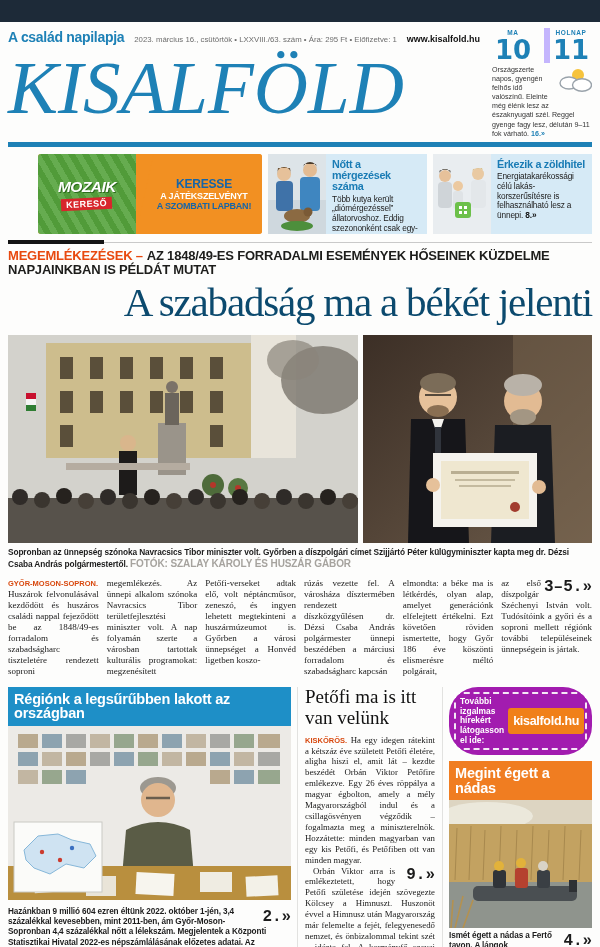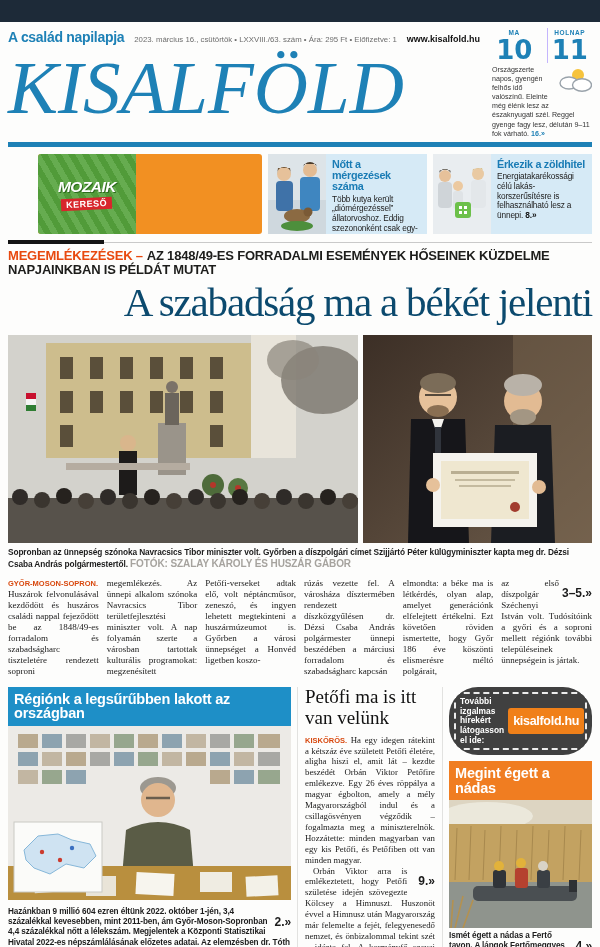--- a/index.html
+++ b/index.html
@@ -14,21 +14,21 @@
   .header-left{flex:1;min-width:0;}
   .tagline-row{display:flex;align-items:baseline;gap:10px;padding-top:7px;white-space:nowrap;}
   .tagline{font-size:14px;font-weight:700;color:#1e81b6;letter-spacing:-.3px;}
   .dateline{font-size:7.8px;color:#6d6d6d;flex:1;overflow:hidden;}
   .site-url{font-size:9px;font-weight:700;color:#111;margin-right:6px;}
   .masthead{font-family:"Liberation Serif",serif;font-weight:400;font-size:75px;line-height:.95;
             color:#1e81b6;letter-spacing:0;margin-top:7px;font-style:italic;}
   .weather{width:106px;flex:none;padding:6px 0 0 6px;}
   .weather-cols{display:flex;text-align:center;}
   .wcol{flex:1;}
-  .wcol+.wcol{border-left:1px solid #c4b5fd;margin-left:10px;}
+  .wcol+.wcol{border-left:6px solid #c4b5fd;margin-left:10px;}
   .wlabel{font-size:6.5px;font-weight:700;color:#1e81b6;letter-spacing:.6px;line-height:1.4;}
   .wtemp{font-family:"DejaVu Sans",sans-serif;font-weight:700;font-size:26px;line-height:1;color:#1e81b6;}
   .wtext{font-size:7.1px;line-height:1.28;color:#333;margin-top:3px;}
   .wicon{float:right;margin:1px 0 1px 2px;}
   .wref{color:#1e81b6;font-weight:700;}
   .blue-rule{height:5px;background:#1e81b6;margin:3px 0 7px;}
 
   
   .promo-row{display:flex;gap:6px;height:80px;margin-bottom:8px;}
   .contest{width:224px;display:flex;border-radius:3px;overflow:hidden;background:#f29022;flex:none;margin-left:30px;}
@@ -61,35 +61,35 @@
     color:#0c4a6e;letter-spacing:-1.2px;margin:5px 0 12px;text-align:right;}
   .photo-row{display:flex;gap:5px;}
   .photo-row svg{display:block;}
   .main-caption{font-size:8.3px;font-weight:700;line-height:1.25;color:#1c1c1c;letter-spacing:-.1px;margin:4px 0 8px;}
   .credit{color:#a6a39e;font-weight:700;font-size:10px;}
 
   .body-cols{display:flex;gap:8px;margin-bottom:10px;}
   .bcol{flex:1;font-family:"Liberation Serif",serif;font-size:9px;line-height:1.22;color:#1a1a1a;
     text-align:justify;min-width:0;}
   .lead-red{font-family:Liberation Sans, sans-serif;font-weight:700;font-size:7.5px;color:#d8490f;}
-  .bigref{font-family:Liberation Sans, sans-serif;font-weight:700;font-size:12px;float:right;margin-left:3px;margin-top:8px;}
+  .bigref{font-family:Liberation Mono, monospace;font-weight:700;font-size:16px;float:right;margin-left:3px;}
 
   
   .mid{display:flex;gap:6px;margin-bottom:8px;align-items:flex-start;}
   .mcol1{width:283px;flex:none;}
   .mcol2{width:146px;flex:none;border-left:1px solid #e2e2e0;border-right:1px solid #e2e2e0;padding:0 7px;}
   .mcol3{width:143px;flex:none;}
   .banner{color:#fff;font-weight:700;font-size:14.5px;line-height:1;padding:5px 6px;letter-spacing:-.2px;}
   .banner.blue{background:#1e8fc7;}
   .banner.orange{background:#f07d21;}
   .mcap{font-size:8.2px;font-weight:700;line-height:1.25;color:#1c1c1c;margin-top:3px;letter-spacing:-.1px;}
   .petofi-h{font-family:"Liberation Serif",serif;font-weight:400;font-size:19px;line-height:1.1;color:#111;margin:0 0 6px;}
   .petofi-body{font-family:"Liberation Serif",serif;font-size:8.8px;line-height:1.24;text-align:justify;color:#1a1a1a;}
   .petofi-body .p2{margin:0;text-indent:8px;}
-  .webpromo{background:#404040;padding:5px;border-radius:29px;}
+  .webpromo{background:#a21caf;padding:5px;border-radius:29px;}
   .webpromo-inner{border:2px dashed rgba(255,255,255,.9);display:flex;align-items:center;gap:4px;padding:3px 4px;}
   .webpromo-text{flex:1;color:#fff;font-weight:700;font-size:8.4px;line-height:1.15;}
   .webpromo-btn{background:#f08019;color:#fff;font-weight:700;font-size:12.5px;line-height:1;
     padding:7px 5px;border-radius:3px;letter-spacing:-.3px;white-space:nowrap;}
   .mcol3 .banner{margin-top:6px;}
   .mcol3 svg{display:block;margin-top:0px;}
 </style>
 </head>
 <body>
 
@@ -130,20 +130,25 @@
         </div>
       </div>
     </div>
     <div class="blue-rule"></div>
 
     <div class="promo-row">
       <div class="contest">
         <div class="contest-left">
           <span class="contest-logo">MOZAIK</span>
           <span class="contest-badge">KERESŐ</span>
+        </div>
+        <div class="contest-right">
+          <span class="cr1">KERESSE</span>
+          <span class="cr2">A JÁTÉKSZELVÉNYT</span>
+          <span class="cr3">A SZOMBATI LAPBAN!</span>
         </div>
       </div>
 
       <div class="teaser">
         <svg viewBox="0 0 58 80" preserveAspectRatio="none">
           <rect width="58" height="80" fill="#cfd8de"></rect>
           <rect x="0" y="0" width="58" height="46" fill="#dde4e8"></rect>
           <circle cx="16" cy="20" r="7" fill="#e6c19a"></circle>
             <path d="M9 20 a7 7 0 0 1 14 0 l-1-6 -12 0z" fill="#6b5135"></path>
           <rect x="8" y="27" width="17" height="30" rx="4" fill="#3f72a8"></rect>

